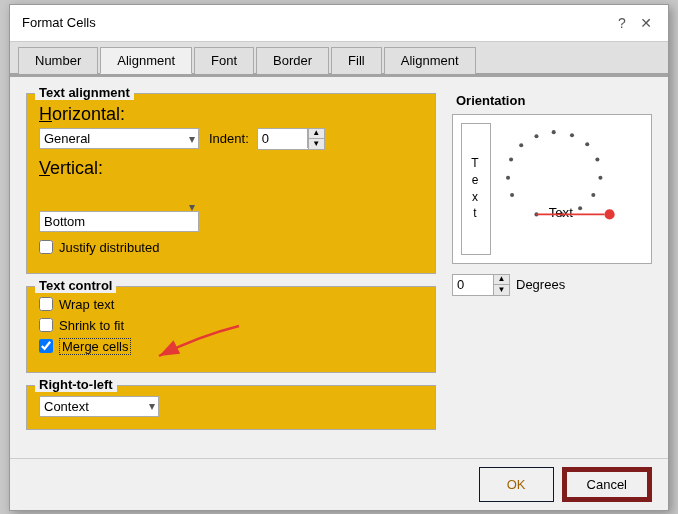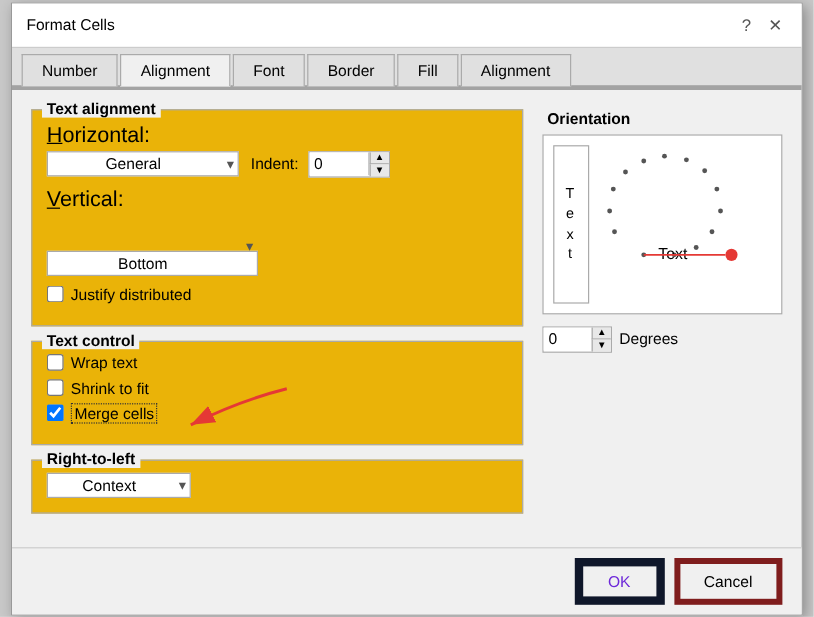--- a/index.html
+++ b/index.html
@@ -112,38 +112,37 @@
     select {
       border: 1px solid #aaa;
       background: white;
       font-size: 13px;
       padding: 2px 4px;
       appearance: none;
       -webkit-appearance: none;
       padding-right: 20px;
       position: relative;
       cursor: pointer;
-      text-align: center;
     }
     .select-wrapper {
       position: relative;
       display: inline-block;
     }
     .select-wrapper::after {
       content: '▾';
       position: absolute;
       right: 4px;
       top: 50%;
       transform: translateY(-50%);
       font-size: 12px;
       pointer-events: none;
       color: #555;
     }
     .horizontal-select { width: 160px; }
-    .vertical-select { width: 176px; margin-top: 29px; }
+    .vertical-select { width: 160px; margin-top: 29px; }
     .context-select { width: 120px; }
     .indent-row {
       display: flex;
       align-items: center;
       gap: 8px;
     }
     .indent-label {
       font-size: 13px;
     }
     .spinner-input {
@@ -256,22 +255,22 @@
     }
     .btn {
       padding: 5px 20px;
       font-size: 13px;
       border: 5px solid #7f1d1d;
       background: #f0f0f0;
       cursor: pointer;
       min-width: 75px;
     }
     .btn-ok {
-      border: 7px solid #0f172a;
-      color: #6d28d9;
+      border: 1px solid #0f172a;
+      color: #a16207;
     }
   </style>
 </head>
 <body>
 
 <div class="dialog">
 
   <div class="title-bar">
     <span class="title-bar-text">Format Cells</span>
     <div class="title-bar-buttons">

